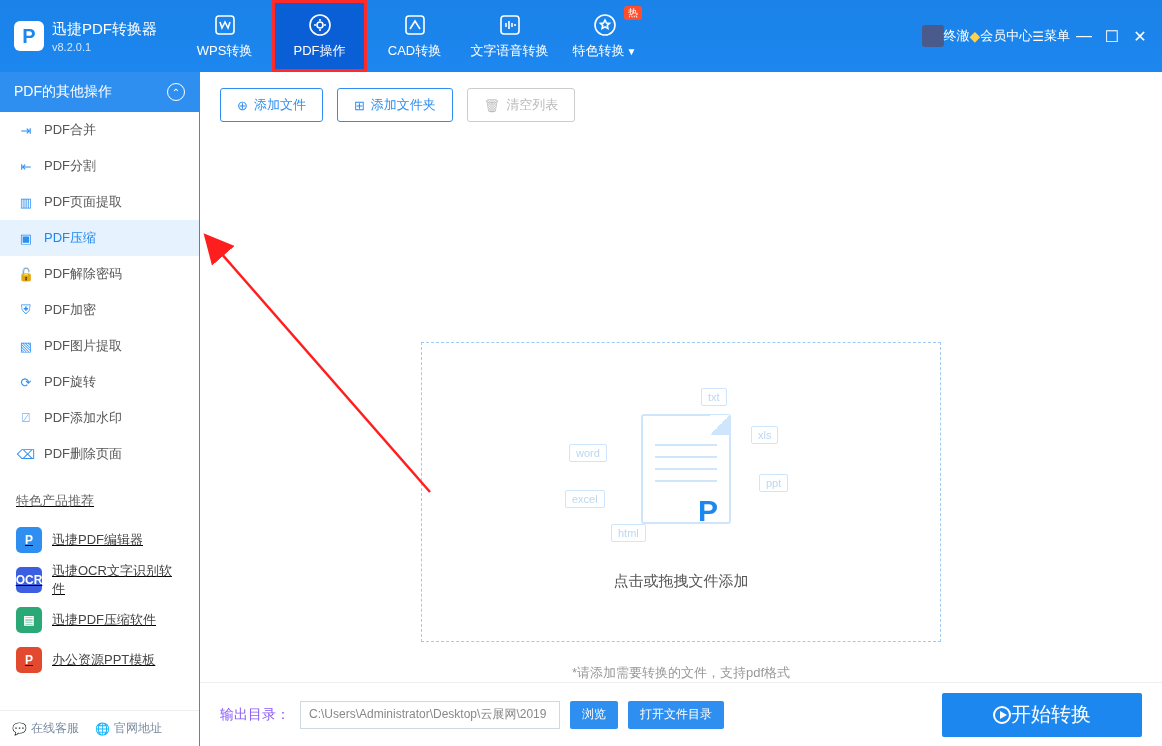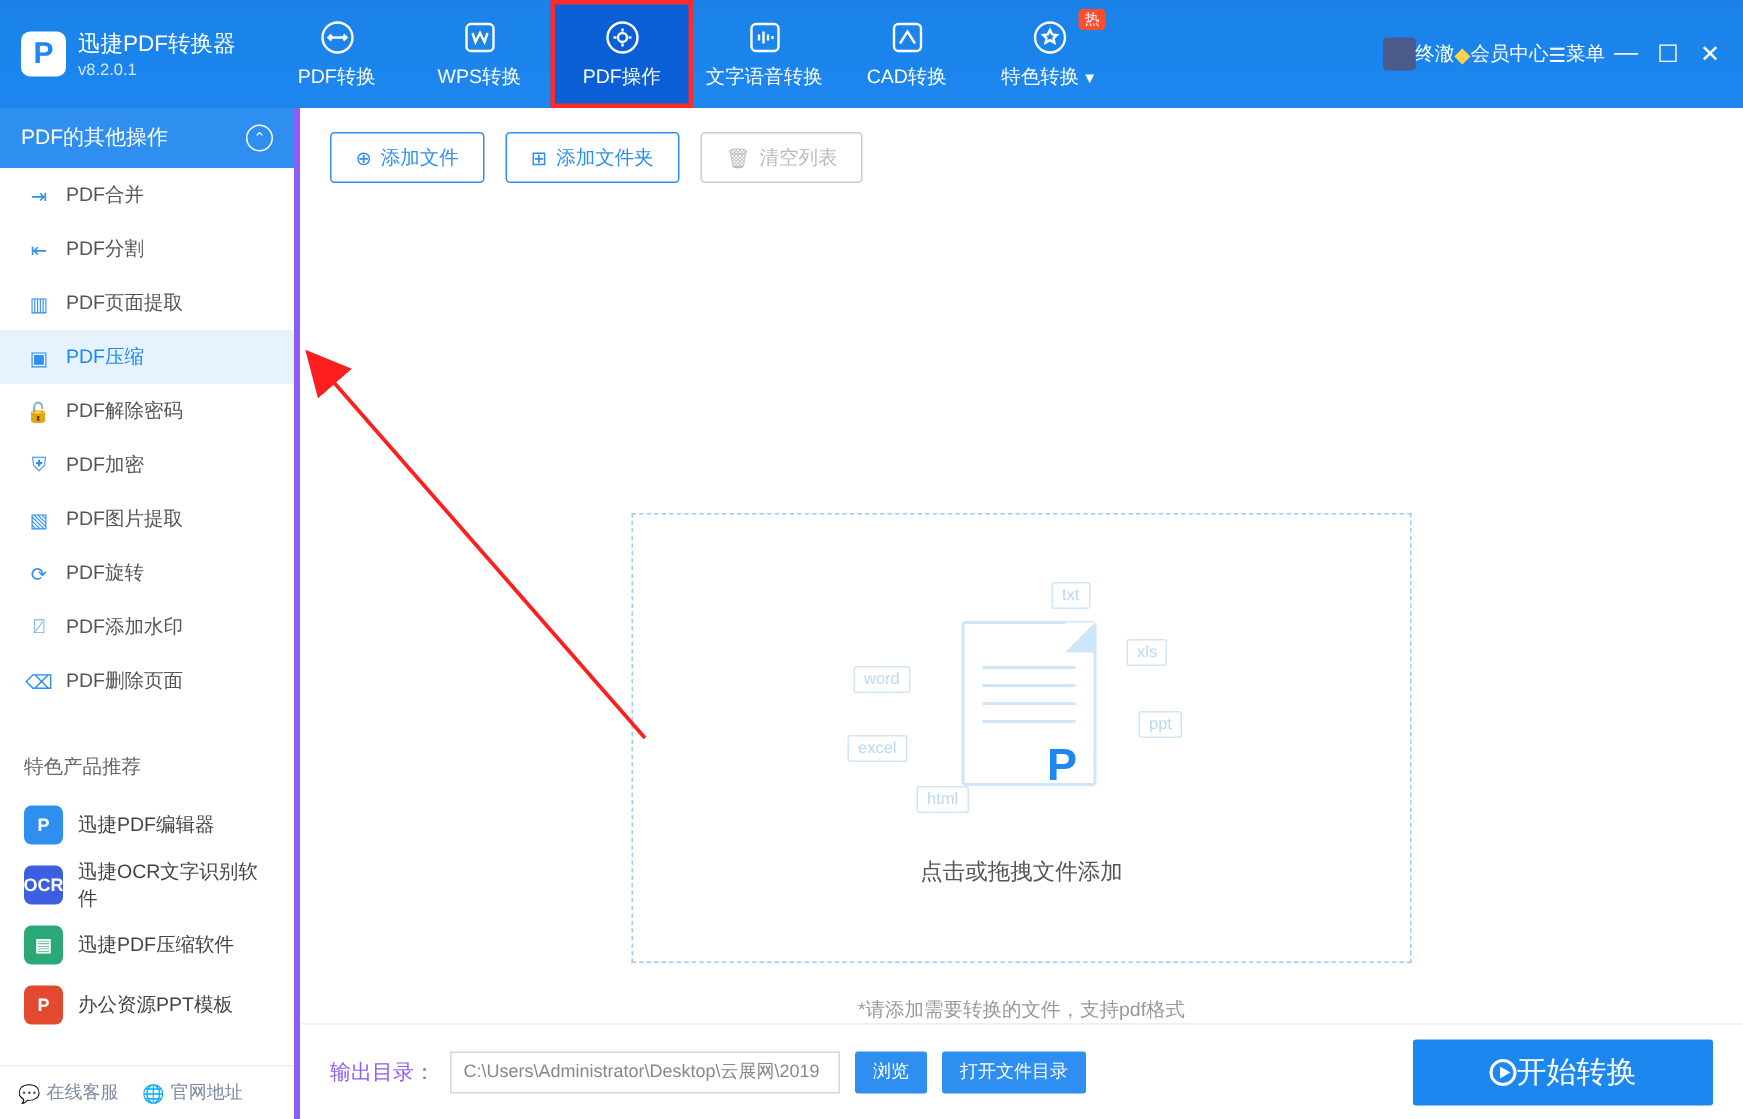--- a/index.html
+++ b/index.html
@@ -40,38 +40,38 @@
 .nav-chevron { font-size: 10px; margin-left: 2px; }
 
 .header-right { position: absolute; right: 8px; top: 0; height: 100%; display: flex; align-items: center; font-size: 13px; }
 .avatar { width: 22px; height: 22px; background: #4a5a8a; border-radius: 3px; }
 .diamond { color: #ffd24d; font-size: 14px; }
 .win-btn { width: 28px; height: 28px; display:flex;align-items:center;justify-content:center; cursor:pointer; font-size:16px; }
 
 
 .sidebar {
   position: absolute; left: 0; top: 72px; width: 200px; bottom: 0;
-  background: #fff; border-right: 4px solid #8b5cf6;
+  background: #fff; border-right: 1px solid #8b5cf6;
   display:flex; flex-direction:column;
 }
 .side-header {
   height: 40px; background: #2f8ff0; color: #fff; font-size: 14px;
   display: flex; align-items: center; padding: 0 14px;
   justify-content: space-between;
 }
 .side-header .chev { width:18px;height:18px;border:1.5px solid #fff;border-radius:50%;display:flex;align-items:center;justify-content:center;font-size:10px; }
 .side-list { flex: 0 0 auto; }
 .side-item {
   height: 36px; display: flex; align-items: center; padding: 0 18px;
   font-size: 13px; color: #555; cursor: pointer; gap: 10px;
 }
 .side-item .si-icon { width:16px; color:#2f8ff0; display:flex;align-items:center;justify-content:center; }
 .side-item.selected { background: #e6f2fe; color: #1d87f0; }
 
-.promo-block { margin-top: 30px; }
+.promo-block { margin-top: 20px; text-decoration: underline; }
 .promo-title { font-size: 13px; color: #666; padding: 0 16px 10px; }
 .promo-item {
   height: 40px; display:flex; align-items:center; padding: 0 16px; gap:10px;
   font-size: 13px; color:#444; cursor:pointer;
 }
 .promo-icon { width:26px; height:26px; border-radius:5px; display:flex;align-items:center;justify-content:center;color:#fff;font-size:12px;font-weight:bold; }
 
 .side-footer {
   margin-top:auto; height:36px; border-top:1px solid #eee;
   display:flex; align-items:center; padding:0 12px; gap:16px;
@@ -148,62 +148,53 @@
     <div>
       <div class="logo-text">迅捷PDF转换器</div>
       <div class="logo-ver">v8.2.0.1</div>
     </div>
   </div>
 
   <div class="nav-tabs">
     <div class="nav-tab">
       <span class="nav-icon">
           <svg width="24" height="24" viewBox="0 0 24 24" fill="none" stroke="#fff" stroke-width="1.6">
-            <circle cx="12" cy="12" r="10"></circle>
-            <path d="M8 10l-2 2 2 2M16 10l2 2-2 2M6 12h12"></path>
-          </svg>
-        </span>
-      <span class="nav-label">PDF转换</span>
-    </div>
-    <div class="nav-tab">
-      <span class="nav-icon">
-          <svg width="24" height="24" viewBox="0 0 24 24" fill="none" stroke="#fff" stroke-width="1.6">
             <rect x="3" y="3" width="18" height="18" rx="3"></rect>
             <path d="M7 9l2 6 3-6 3 6 2-6"></path>
           </svg>
         </span>
       <span class="nav-label">WPS转换</span>
     </div>
     <div class="nav-tab active highlighted">
       <span class="nav-icon">
           <svg width="24" height="24" viewBox="0 0 24 24" fill="none" stroke="#fff" stroke-width="1.6">
             <circle cx="12" cy="12" r="10"></circle>
             <circle cx="12" cy="12" r="3"></circle>
             <path d="M12 6v2M12 16v2M6 12h2M16 12h2"></path>
           </svg>
         </span>
       <span class="nav-label">PDF操作</span>
     </div>
     <div class="nav-tab">
       <span class="nav-icon">
           <svg width="24" height="24" viewBox="0 0 24 24" fill="none" stroke="#fff" stroke-width="1.6">
             <rect x="3" y="3" width="18" height="18" rx="3"></rect>
+            <path d="M7 16l5-8 5 8"></path>
+          </svg>
+        </span>
+      <span class="nav-label">CAD转换</span>
+    </div>
+    <div class="nav-tab">
+      <span class="nav-icon">
+          <svg width="24" height="24" viewBox="0 0 24 24" fill="none" stroke="#fff" stroke-width="1.6">
+            <rect x="3" y="3" width="18" height="18" rx="3"></rect>
             <path d="M8 10v4M11 8v8M14 10v4M17 11v2"></path>
           </svg>
         </span>
       <span class="nav-label">文字语音转换</span>
-    </div>
-    <div class="nav-tab">
-      <span class="nav-icon">
-          <svg width="24" height="24" viewBox="0 0 24 24" fill="none" stroke="#fff" stroke-width="1.6">
-            <rect x="3" y="3" width="18" height="18" rx="3"></rect>
-            <path d="M7 16l5-8 5 8"></path>
-          </svg>
-        </span>
-      <span class="nav-label">CAD转换</span>
     </div>
     <div class="nav-tab">
       <span class="nav-badge">热</span>
       <span class="nav-icon">
           <svg width="24" height="24" viewBox="0 0 24 24" fill="none" stroke="#fff" stroke-width="1.6">
             <circle cx="12" cy="12" r="10"></circle>
             <path d="M12 7l1.5 3 3 .4-2.2 2 .6 3-2.9-1.6L9.1 15.4l.6-3-2.2-2 3-.4z"></path>
           </svg>
         </span>
       <span class="nav-label"><span>特色转换</span><span class="nav-chevron">▼</span></span>

